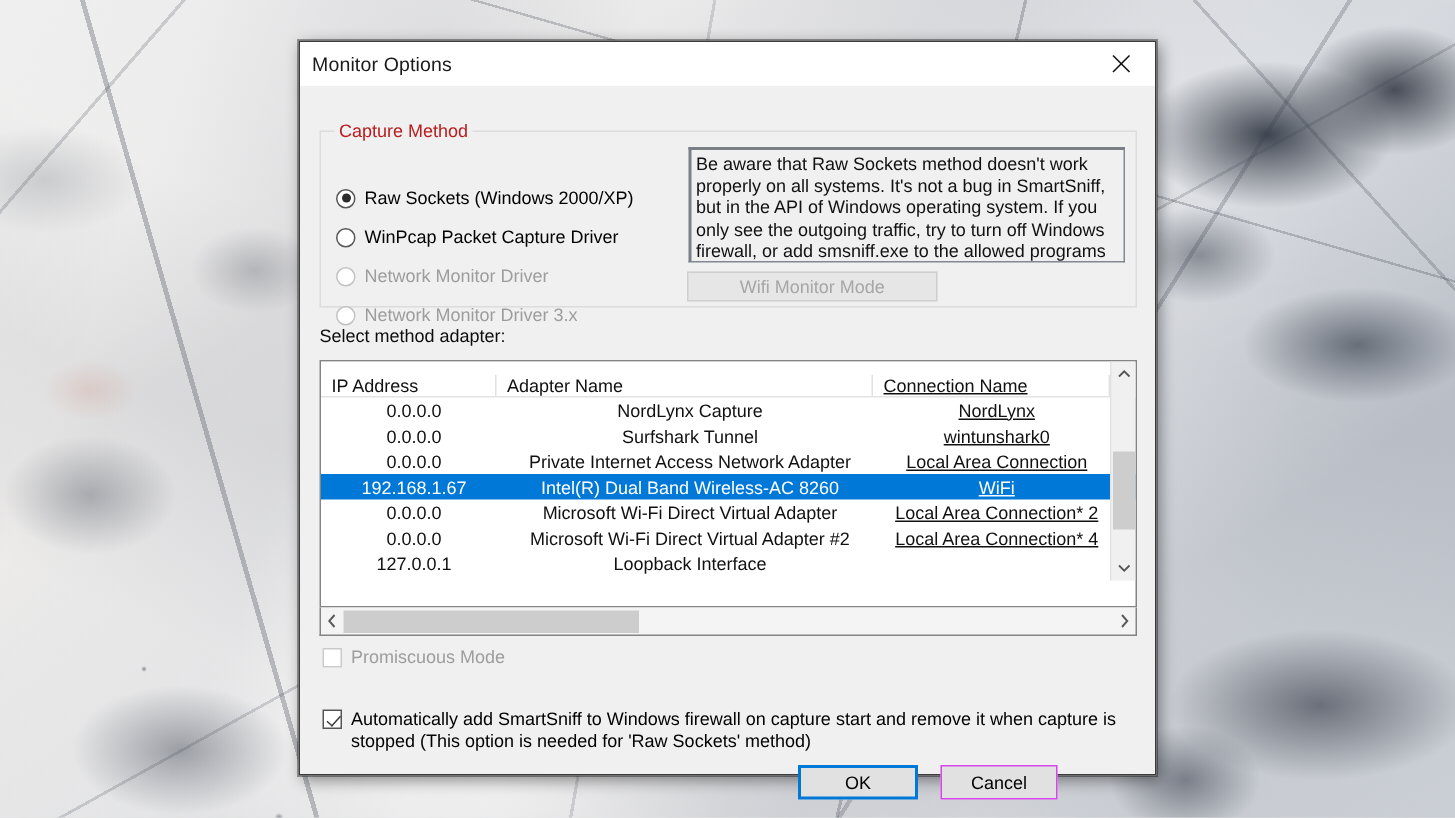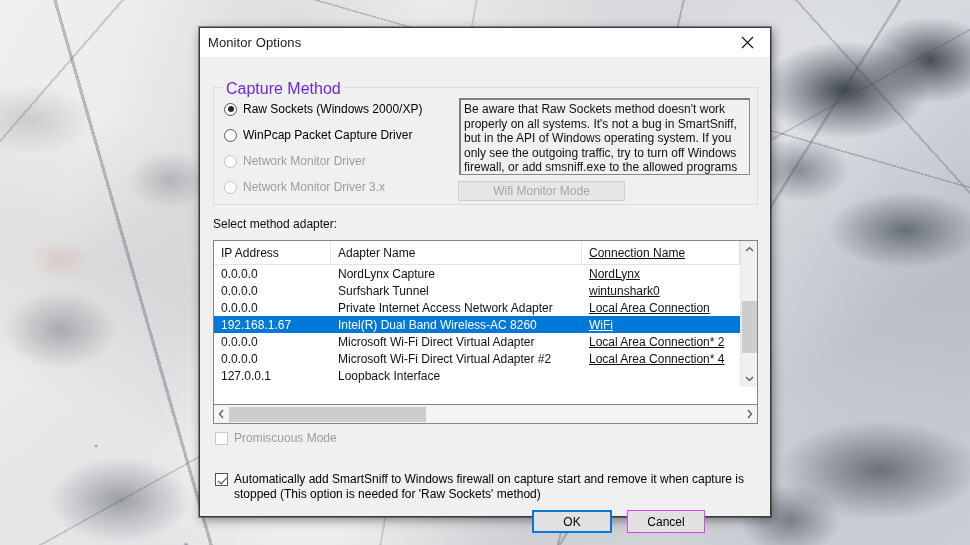--- a/index.html
+++ b/index.html
@@ -102,32 +102,33 @@
     width: 545px; height: 118px;
     border: 1px solid #dcdcdc;
     border-top-color: #dcdcdc;
     box-sizing: border-box;
   }
   .groupbox-title {
     position: absolute;
     left: 9px; top: -8px;
     background: #f0f0f0;
     padding: 0 3px;
-    font-size: 16px;
-    color: #6d28d9;
+    font-size: 12px;
+    color: #b91c1c;
     text-align: right;
   }
 
   
   .radio-row {
     position: absolute;
     display: flex; align-items: center;
     font-size: 12px;
     white-space: nowrap;
     cursor: default;
+    margin-top: 23px;
   }
   .radio-mark {
     width: 13px; height: 13px;
     border-radius: 50%;
     border: 1px solid #575757;
     background: #fff;
     box-sizing: border-box;
     margin-right: 6px;
     position: relative;
     flex: none;
@@ -189,20 +190,21 @@
     box-sizing: border-box;
     overflow: hidden;
   }
   #list-header {
     display: flex;
     height: 23px;
     background: #ffffff;
     border-bottom: 1px solid #e3e3e3;
     font-size: 12px;
     color: #111;
+    align-items: flex-end;
   }
   #list-header .col {
     display: flex; align-items: center;
     padding-left: 7px;
     border-right: 1px solid #e3e3e3;
     box-sizing: border-box;
     cursor: default;
   }
   .col-ip    { width: 117px; }
   .col-name  { width: 251px; }
@@ -215,20 +217,21 @@
     align-items: center;
     color: #111;
     cursor: default;
   }
   .lv-row.selected { background: #0078d7; color: #fff; }
   .lv-row .cell {
     padding-left: 7px;
     box-sizing: border-box;
     white-space: nowrap;
     overflow: hidden;
+    text-align: center;
   }
 
   
   #vscroll {
     position: absolute;
     right: 0px; top: 0px;
     width: 17px; height: 146px;
     background: #f0f0f0;
     border-left: 1px solid #e3e3e3;
     box-sizing: border-box;

